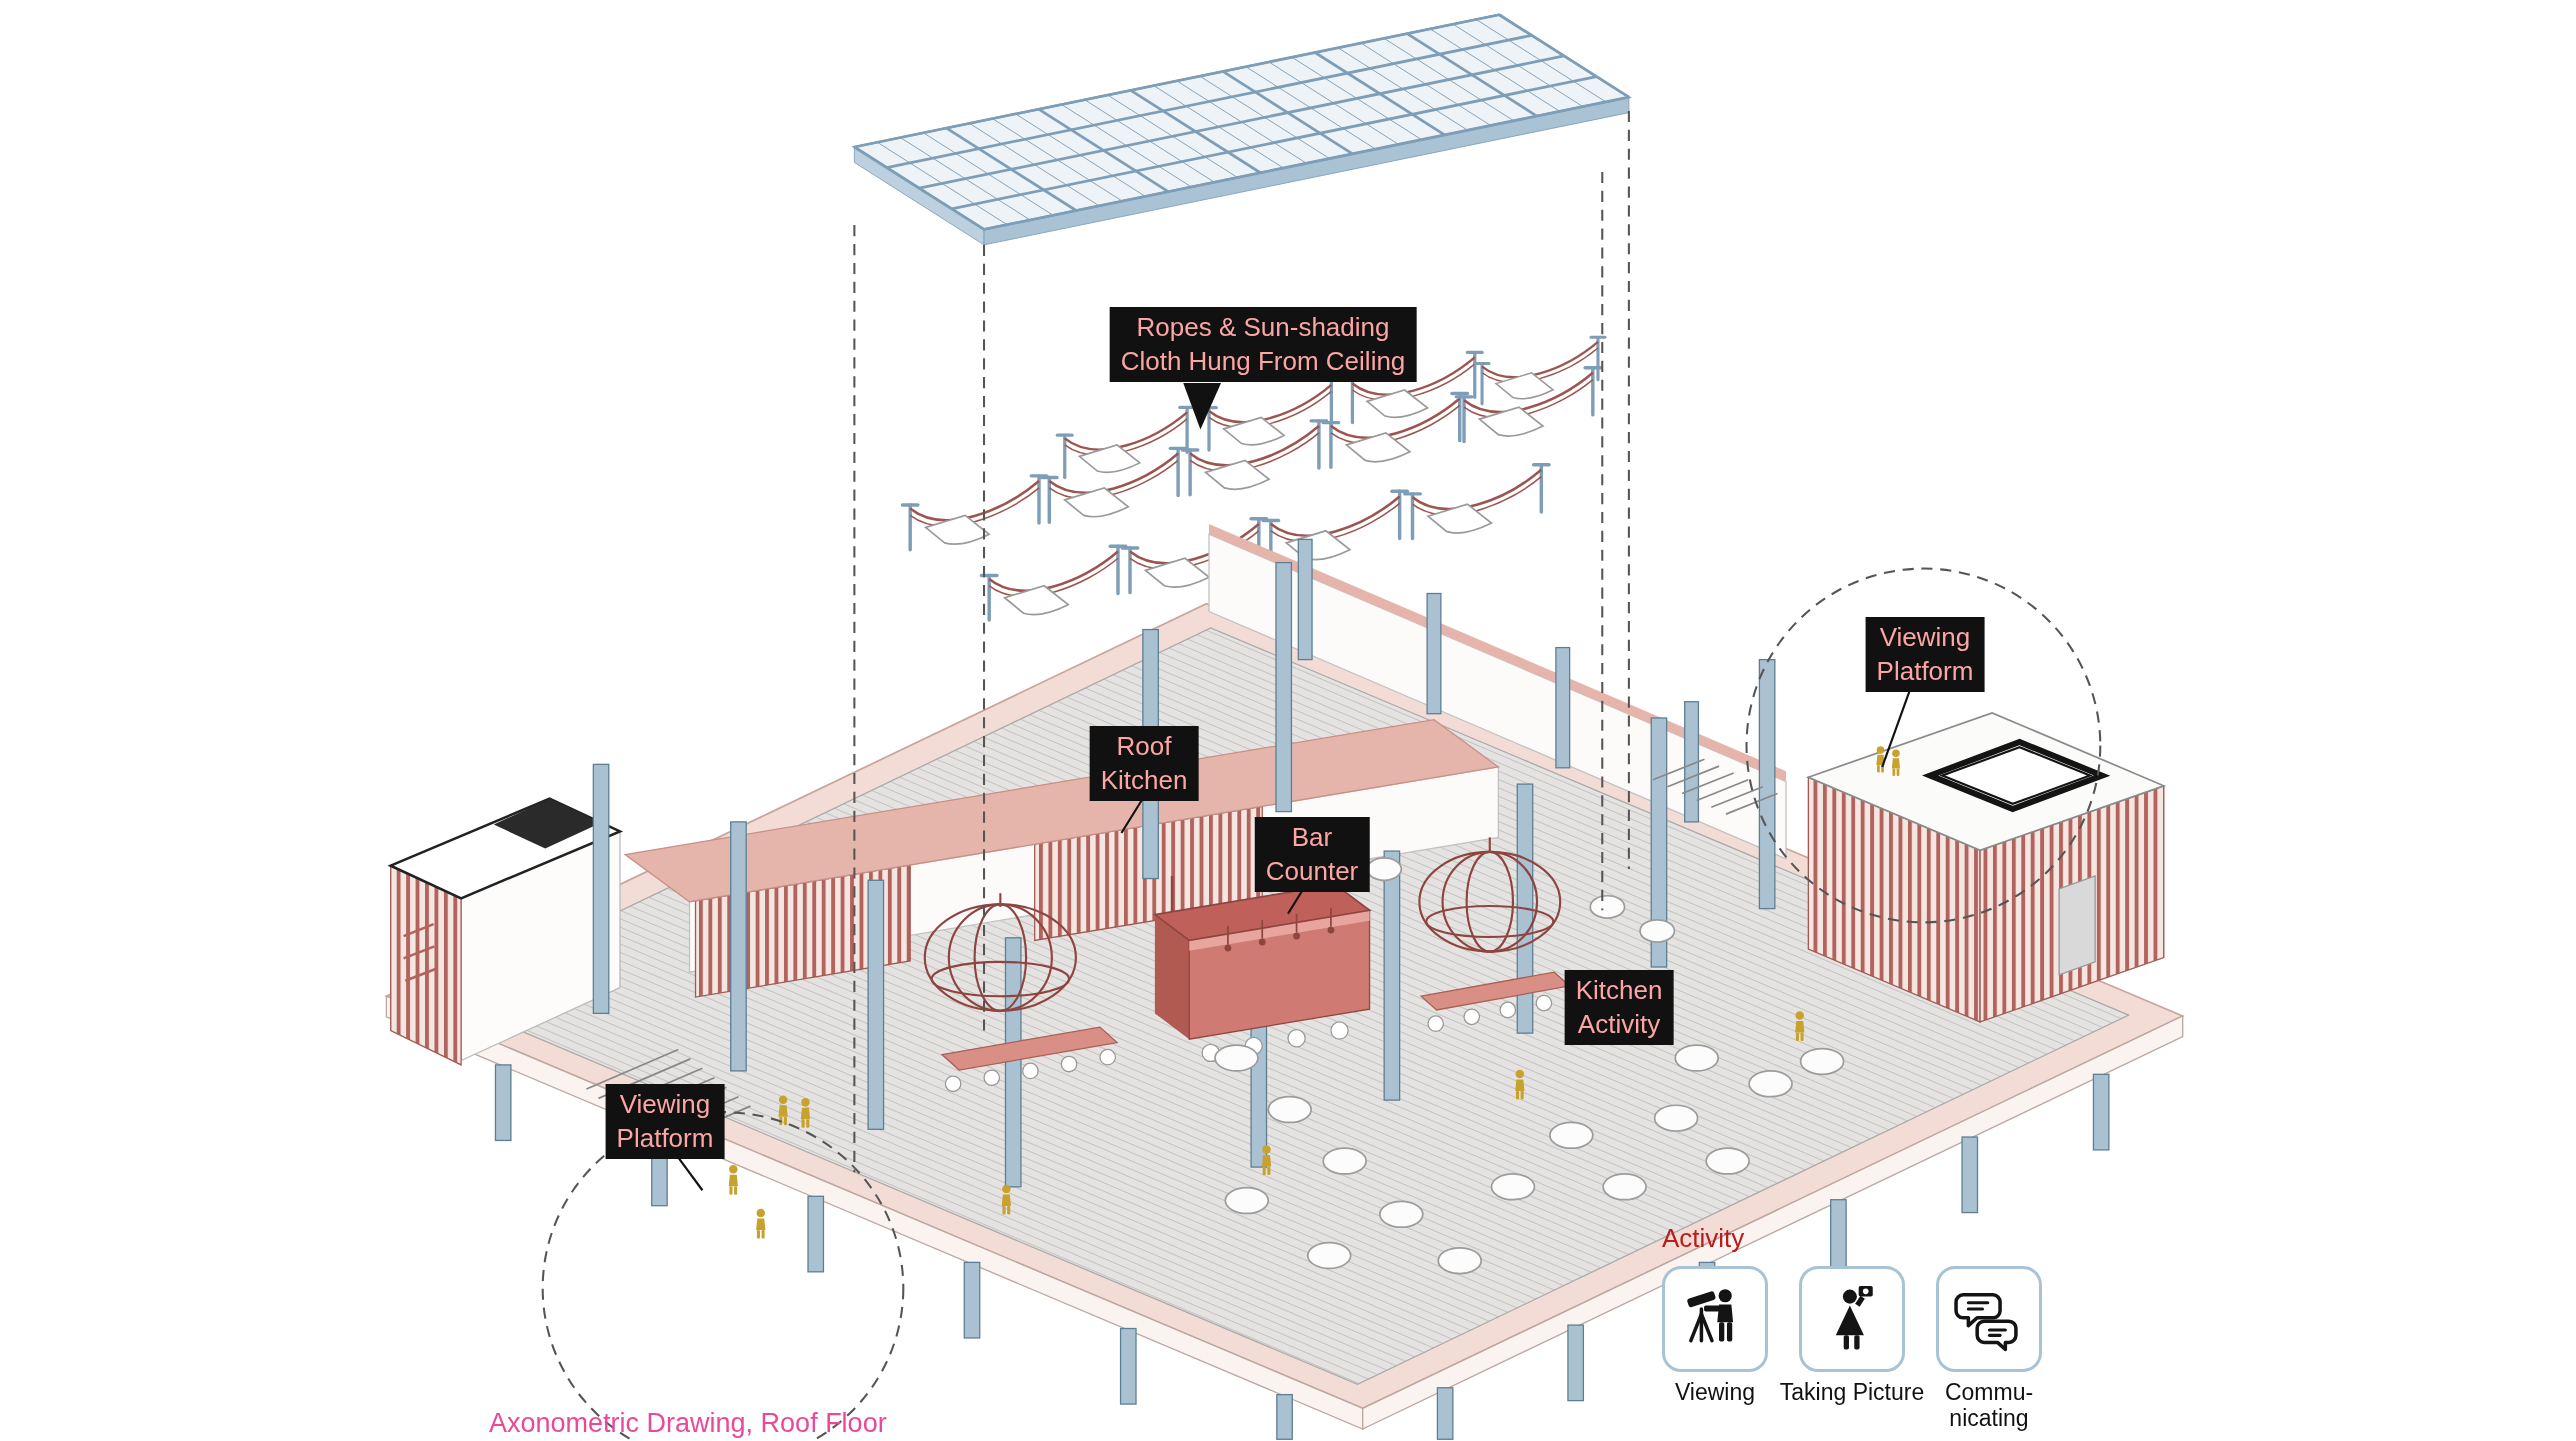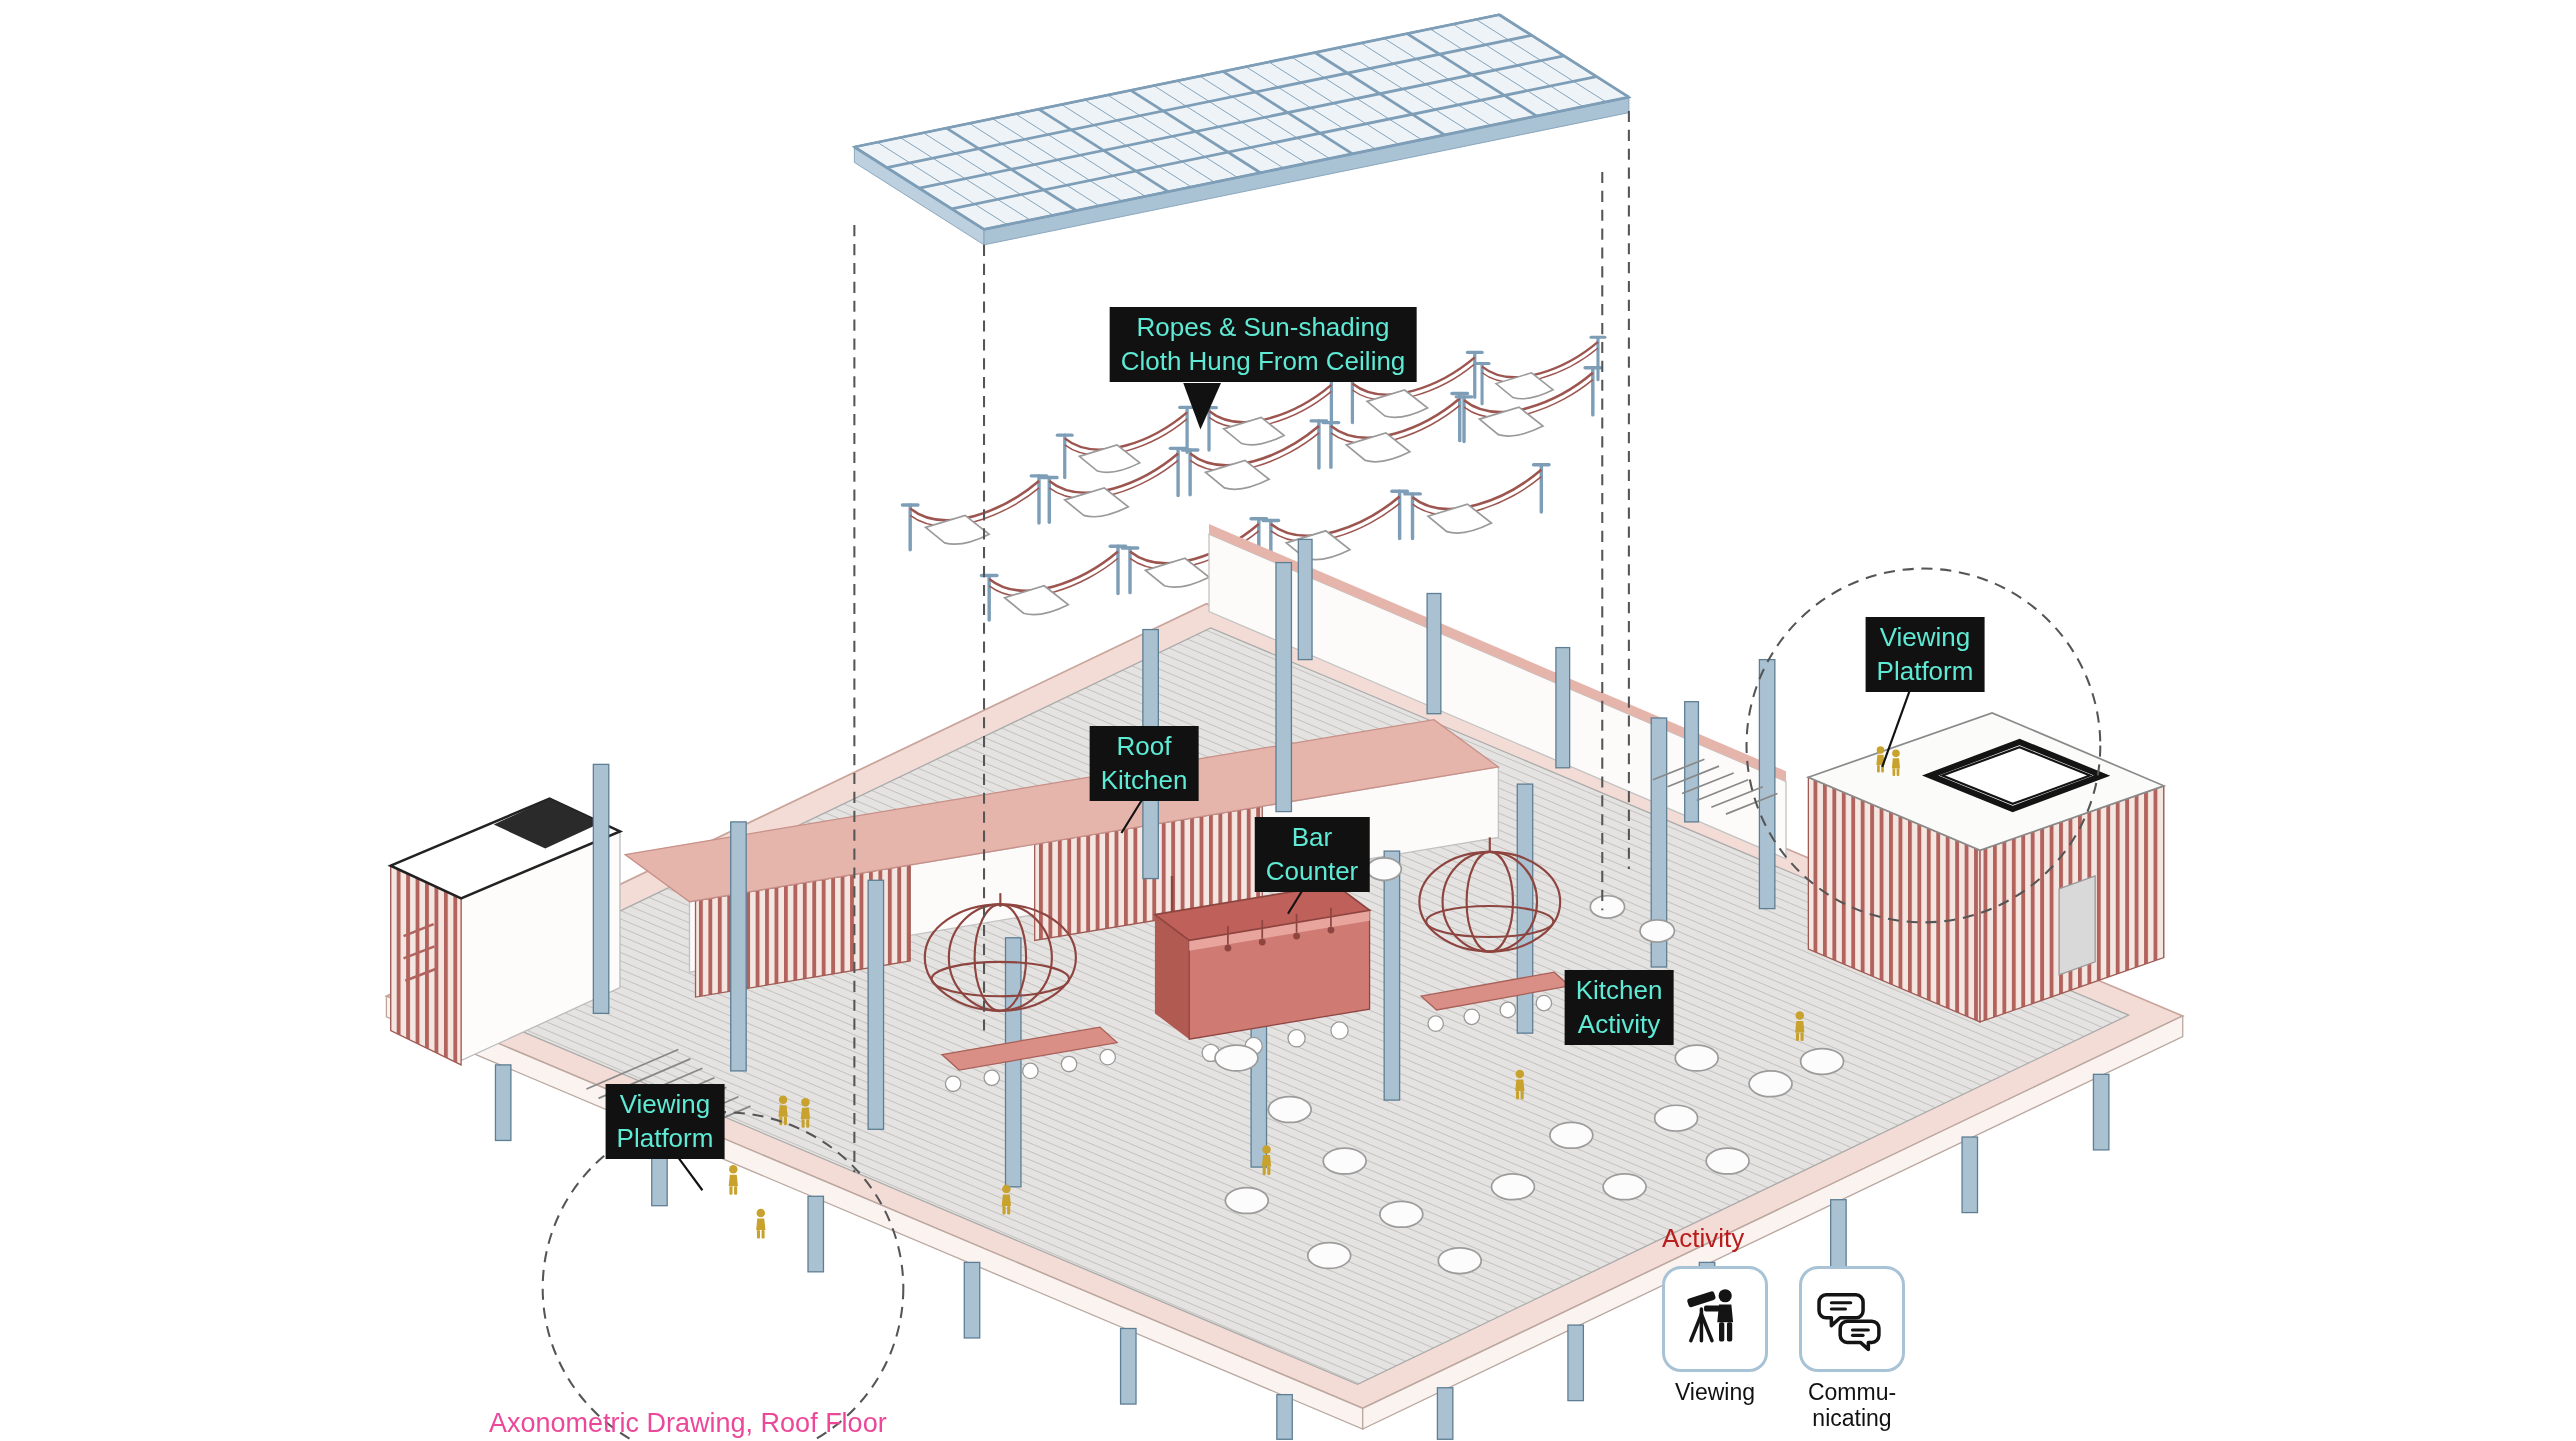--- a/index.html
+++ b/index.html
@@ -19,21 +19,21 @@
   .dash{fill:none;stroke:#555;stroke-width:2.4;stroke-dasharray:13 9}
   .leader{stroke:#111;stroke-width:2.5}
   .basket{fill:none;stroke:#8e4540;stroke-width:2.5}
   .person{fill:#c8a22c}
   .wall{fill:#fdfbfa;stroke:#c2c2c2;stroke-width:1.5}
   .pinkroof{fill:#e5b5ac;stroke:#c79089;stroke-width:1.5}
   .slatface{fill:url(#slats);stroke:#a05a54;stroke-width:1.5}
   .stair{stroke:#888;stroke-width:2}
 
   
-  .callout{position:absolute;transform:translateX(-50%);background:#111;color:#5eead4;
+  .callout{position:absolute;transform:translateX(-50%);background:#111;color:#fca5a5;
            font-size:26px;line-height:1.28;padding:4.3px 11px;text-align:center;white-space:nowrap;z-index:5}
   .caption{position:absolute;left:489px;top:1408px;font-size:27px;color:#ec4899;z-index:5}
 
   
   .legend{position:absolute;left:1662px;top:1223px;z-index:5}
   .legend-title{font-size:26px;color:#b91c1c;margin-bottom:12px}
   .legend-row{display:flex;gap:31px}
   .legend-item{display:flex;flex-direction:column;align-items:center;width:106px}
   .legend-box{width:106px;height:106px;border:3px solid #a9c3d6;border-radius:19px;background:#fff;
               display:flex;align-items:center;justify-content:center}
@@ -370,20 +370,36 @@
             <line x1="30" y1="34" x2="30" y2="70"></line>
             <line x1="30" y1="40" x2="18" y2="70"></line>
             <line x1="30" y1="40" x2="42" y2="70"></line>
           </g>
           <rect x="14" y="18" width="32" height="10" rx="3" transform="rotate(-18 30 23)" fill="#141414"></rect>
         </svg>
       </div>
       <div class="legend-label">Viewing</div>
     </div>
 
+    <div class="legend-item">
+      <div class="legend-box">
+        <svg viewBox="0 0 92 92">
+          <g fill="#141414">
+            <circle cx="43" cy="20" r="8"></circle>
+            <path d="M43,30 L27,64 h32 Z"></path>
+            <rect x="36" y="64" width="6" height="16" rx="2"></rect>
+            <rect x="48" y="64" width="6" height="16" rx="2"></rect>
+            <rect x="53" y="8" width="16" height="12" rx="2"></rect>
+            <circle cx="61" cy="14" r="3.2" fill="#ffffff"></circle>
+            <path d="M49,28 L55,19 l5,3.5 -6,9 z"></path>
+          </g>
+        </svg>
+      </div>
+      <div class="legend-label">Taking Picture</div>
+    </div>
 
     <div class="legend-item">
       <div class="legend-box">
         <svg viewBox="0 0 92 92">
           <g fill="none" stroke="#141414" stroke-width="4" stroke-linejoin="round">
             <path d="M16,18 h34 a8,8 0 0 1 8,8 v10 a8,8 0 0 1 -8,8 h-18 l-10,9 v-9 h-6 a8,8 0 0 1 -8,-8 v-10 a8,8 0 0 1 8,-8 z"></path>
             <path d="M40,48 h28 a8,8 0 0 1 8,8 v8 a8,8 0 0 1 -8,8 h-4 v8 l-9,-8 h-15 a8,8 0 0 1 -8,-8 v-8 a8,8 0 0 1 8,-8 z"></path>
           </g>
           <g stroke="#141414" stroke-width="3.5" stroke-linecap="round">
             <line x1="22" y1="27" x2="44" y2="27"></line>

